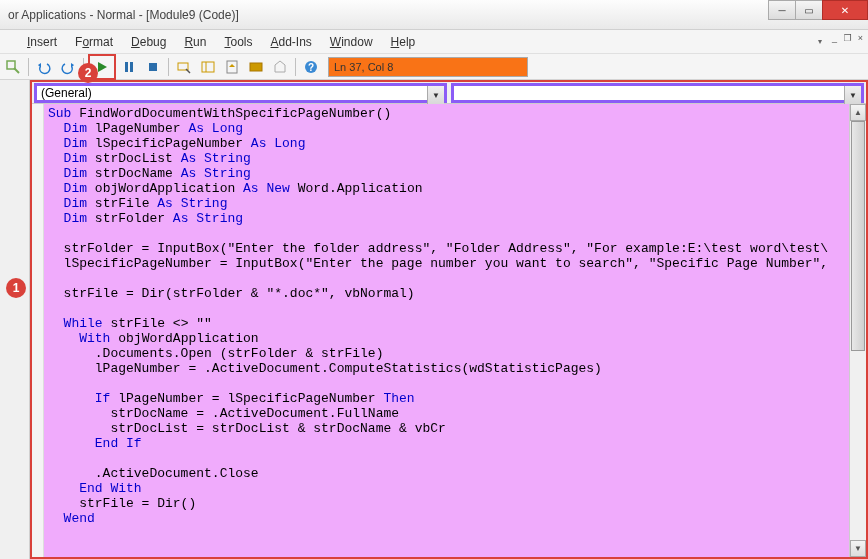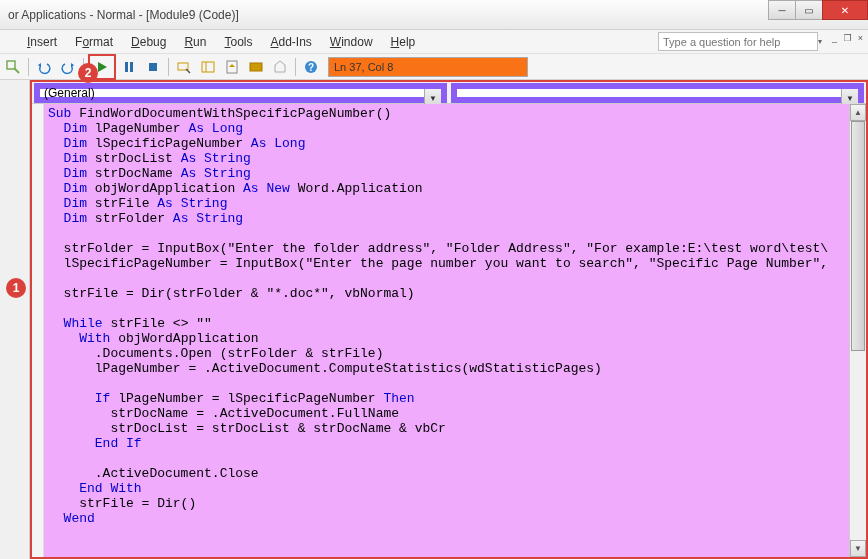--- a/index.html
+++ b/index.html
@@ -158,21 +158,21 @@
       height: 22px;
       display: flex;
       gap: 4px;
       padding: 1px 2px;
       background: #f0f0f0;
       border-bottom: 1px solid #ccc;
     }
     .dropdown {
       flex: 1;
       height: 20px;
-      border: 6px solid #8b5cf6;
+      border: 3px solid #8b5cf6;
       background: #fff;
       display: flex;
       align-items: center;
       padding: 0 4px;
       font-size: 12px;
       position: relative;
     }
     .dropdown-arrow {
       position: absolute;
       right: 0;
@@ -269,21 +269,20 @@
 
 <div class="menubar">
   <span class="menu-item"><span class="underline">I</span>nsert</span>
   <span class="menu-item">F<span class="underline">o</span>rmat</span>
   <span class="menu-item"><span class="underline">D</span>ebug</span>
   <span class="menu-item"><span class="underline">R</span>un</span>
   <span class="menu-item"><span class="underline">T</span>ools</span>
   <span class="menu-item"><span class="underline">A</span>dd-Ins</span>
   <span class="menu-item"><span class="underline">W</span>indow</span>
   <span class="menu-item"><span class="underline">H</span>elp</span>
-  <input class="help-input" placeholder="Type a question for help" style="">
   <span class="help-dropdown">▾</span>
   <div class="mdi-controls">
     <span class="mdi-btn">_</span>
     <span class="mdi-btn">❐</span>
     <span class="mdi-btn">×</span>
   </div>
 </div>
 
 <div class="toolbar">
   <div class="tb-btn">

